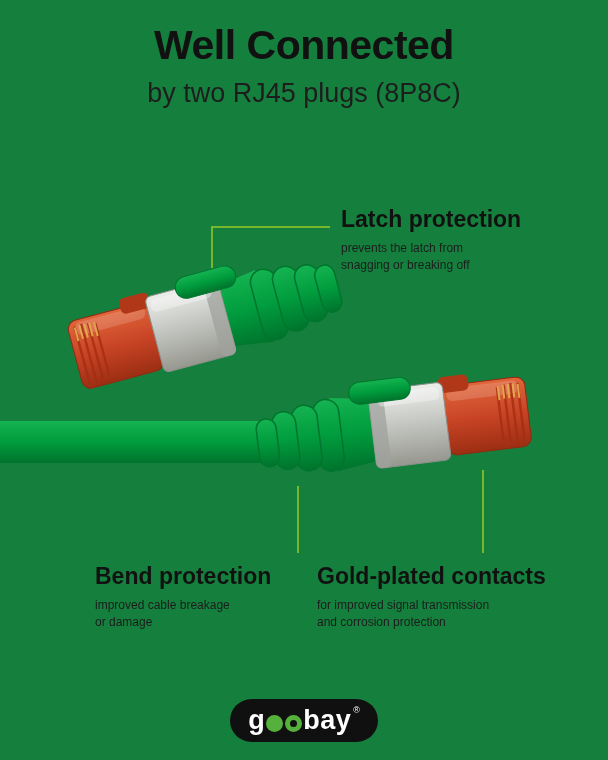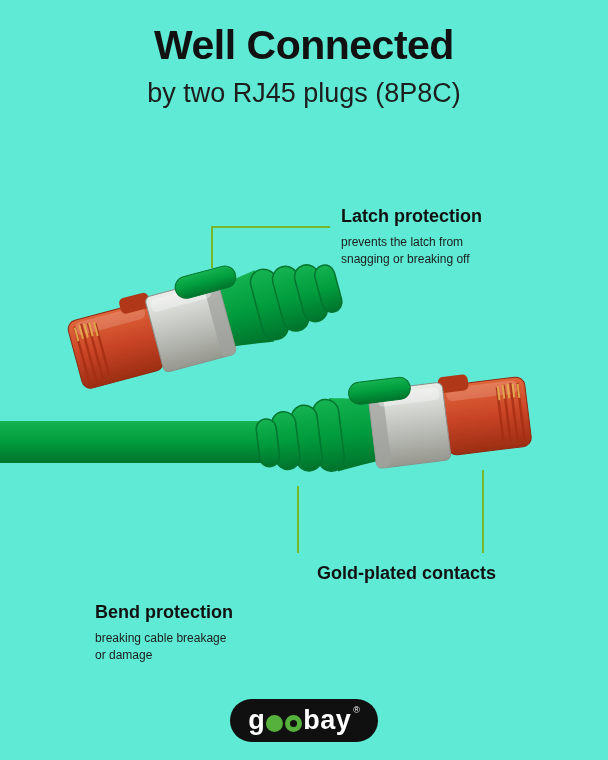--- a/index.html
+++ b/index.html
@@ -2,40 +2,40 @@
 <html><head>
 <meta charset="utf-8">
 <style>
   * { margin: 0; padding: 0; box-sizing: border-box; }
   html, body { background: #cfd2d1; }
   .canvas {
     position: relative;
     width: 608px;
     height: 760px;
     margin: 0 auto;
-    background: #5eead4;
+    background: #15803d;
     overflow: hidden;
     font-family: "Liberation Sans", sans-serif;
     color: #121212;
   }
   .art { position: absolute; left: 0; top: 0; width: 608px; height: 760px; }
   .title {
     position: absolute; top: 22px; left: 0; width: 100%;
     text-align: center; font-size: 41px; font-weight: 800;
     letter-spacing: -0.5px; color: #111;
   }
   .subtitle {
     position: absolute; top: 78px; left: 0; width: 100%;
     text-align: center; font-size: 27px; font-weight: 400; color: #1d1d1d;
   }
   .callout { position: absolute; }
-  .callout-title { font-size: 18px; font-weight: 700; color: #111; margin-bottom: 7px; }
+  .callout-title { font-size: 23px; font-weight: 700; color: #111; margin-bottom: 7px; }
   .callout-body { font-size: 12px; line-height: 1.45; color: #1c1c1c; white-space: pre-line; }
   .co-latch { left: 341px; top: 206px; }
-  .co-bend  { left: 95px;  top: 563px; margin-top: 39px; }
+  .co-bend  { left: 95px;  top: 563px; }
   .co-gold  { left: 317px; top: 563px; }
   .logo {
     position: absolute; left: 50%; top: 699px; transform: translateX(-50%);
     width: 148px; height: 43px; background: #101010; border-radius: 22px;
     display: flex; align-items: center; justify-content: center;
   }
   .logo-txt { color: #ffffff; font-weight: 700; font-size: 27px; letter-spacing: 0.5px; line-height: 1; }
   .logo-o { display: inline-block; border-radius: 50%; margin: 6px 1px 0 1px; }
   .logo-o.solid { width: 17px; height: 17px; background: #55b03c; }
   .logo-o.ring  { width: 17px; height: 17px; border: 5px solid #55b03c; background: transparent; }
@@ -106,26 +106,28 @@
   <div class="subtitle">by two RJ45 plugs (8P8C)</div>
 
   <div class="callout co-latch">
     <div class="callout-title">Latch protection</div>
     <div class="callout-body">prevents the latch from
 snagging or breaking off</div>
   </div>
 
   <div class="callout co-bend">
     <div class="callout-title">Bend protection</div>
-    <div class="callout-body">breaking cable breakage
+    <div class="callout-body">improved cable breakage
 or damage</div>
   </div>
 
   <div class="callout co-gold">
     <div class="callout-title">Gold-plated contacts</div>
+    <div class="callout-body">for improved signal transmission
+and corrosion protection</div>
   </div>
 
   <div class="logo">
     <span class="logo-txt">g</span>
     <span class="logo-o solid"></span>
     <span class="logo-o ring"></span>
     <span class="logo-txt">bay</span>
     <span class="logo-reg">®</span>
   </div>
 

